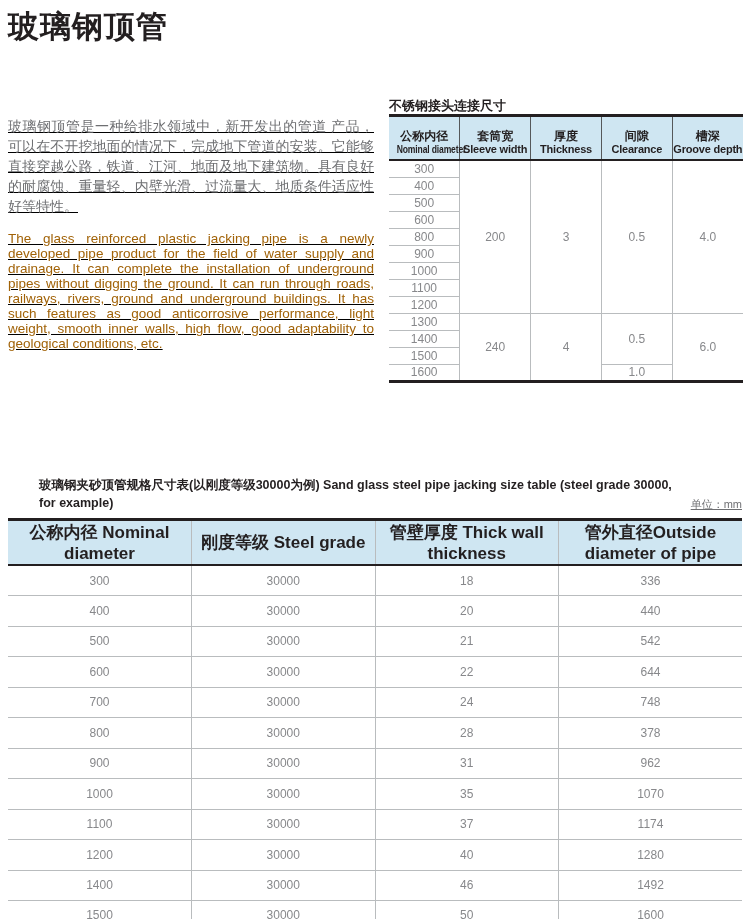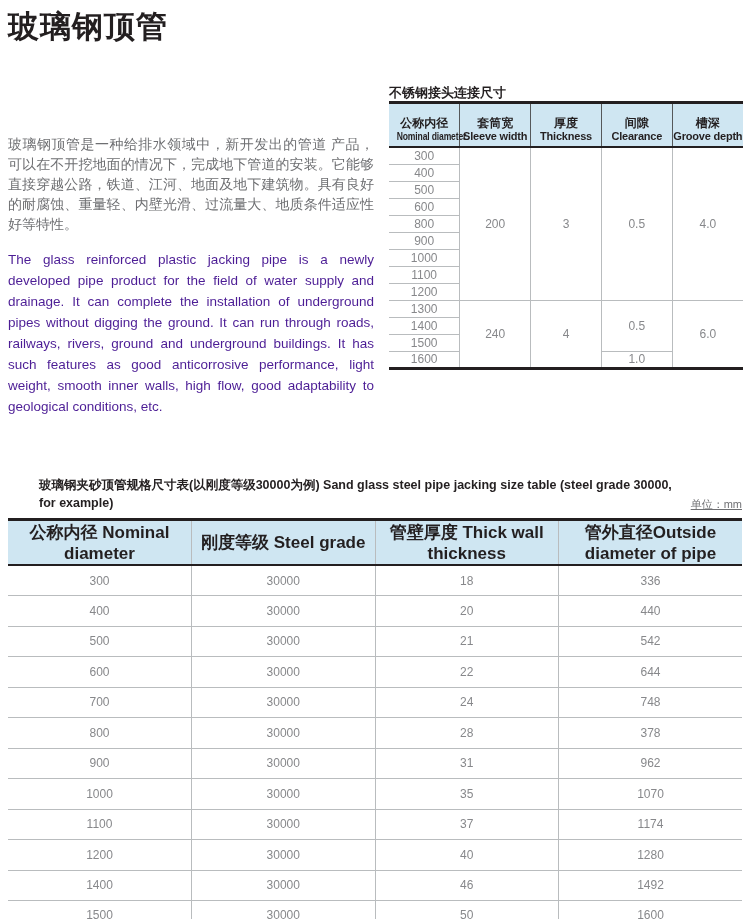--- a/index.html
+++ b/index.html
@@ -12,30 +12,30 @@
   *{margin:0;padding:0;box-sizing:border-box;}
   html,body{background:#fff;}
   body{font-family:"Liberation Sans","DejaVu Sans",sans-serif;}
   .page{position:relative;width:746px;height:919px;background:#fff;overflow:hidden;}
 
   .page-title{
     position:absolute;left:8px;top:6px;
     font-size:31px;font-weight:bold;color:var(--text-dark);letter-spacing:1px;
   }
 
-  .left-col{position:absolute;left:8px;top:134px;width:366px;}
+  .left-col{position:absolute;left:8px;top:116px;width:366px;text-decoration:underline;}
   .para-zh{
     font-size:14px;line-height:20px;color:#6e6f72;
     text-align:justify;margin-bottom:15px;
   }
   .para-en{
-    font-size:13.5px;line-height:21px;color:#4c1d95;text-align:justify;
-  }
-
-  .right-col{position:absolute;left:389px;top:85px;width:354px;}
+    font-size:13.5px;line-height:15px;color:#a16207;text-align:justify;
+  }
+
+  .right-col{position:absolute;left:389px;top:98px;width:354px;}
   .joint-title-zh{font-size:13px;font-weight:bold;color:var(--text-dark);line-height:16px;}
   .joint-title-en{font-size:13.5px;font-weight:bold;color:var(--text-dark);line-height:16px;margin-bottom:6px;}
 
   table{border-collapse:collapse;table-layout:fixed;width:100%;}
 
   table.joint{
     border-top:3px solid var(--border-dark);
     border-bottom:3px solid var(--border-dark);
   }
   table.joint th{

